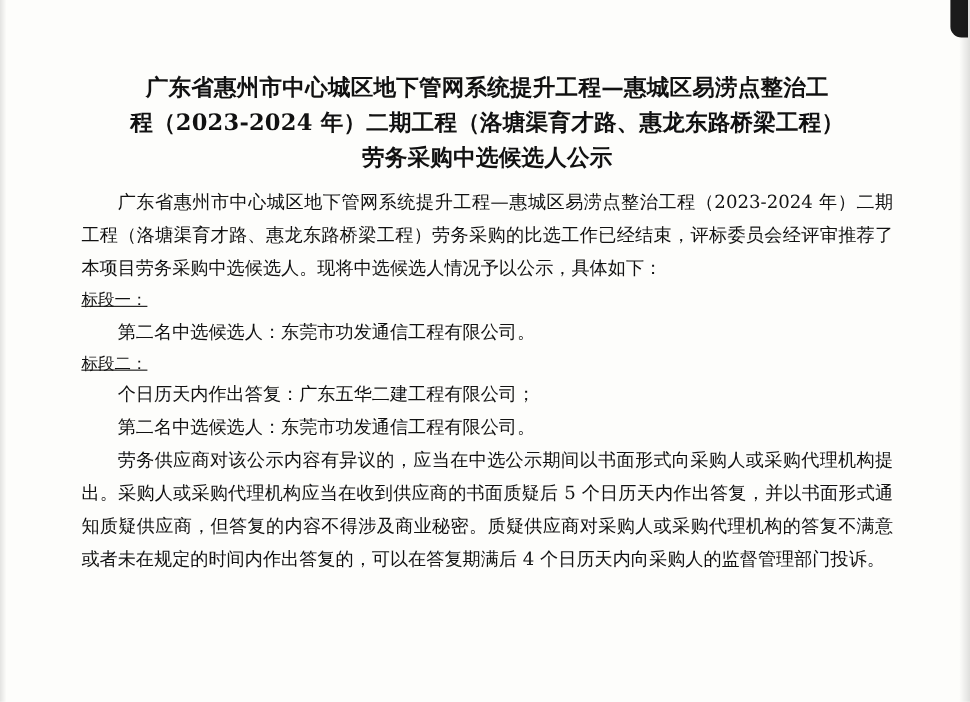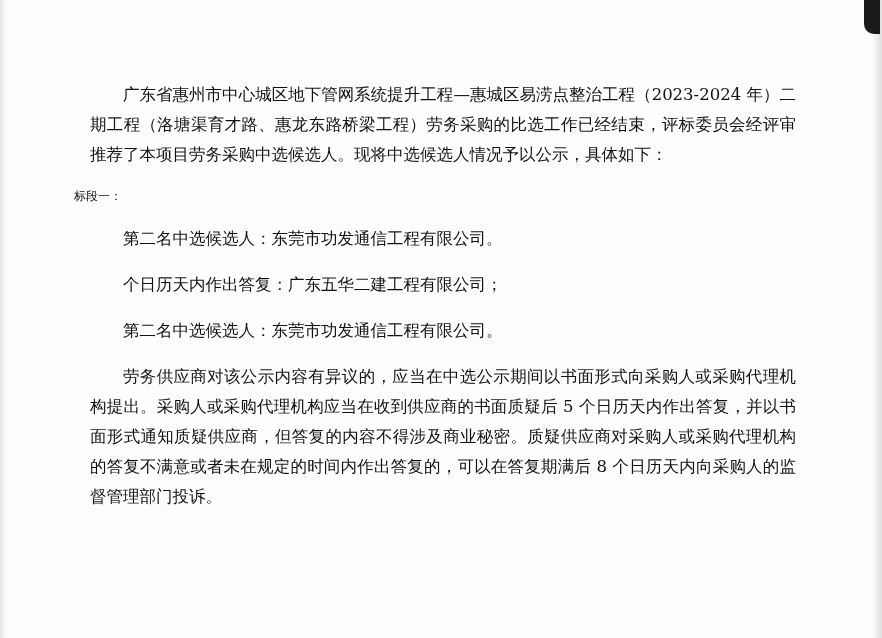--- a/index.html
+++ b/index.html
@@ -62,47 +62,54 @@
     font-family: "DejaVu Serif", "Liberation Serif", serif;
   }
   .doc-title .tline {
     display: block;
   }
   .body-p {
     font-size: 16.5px;
     line-height: 1.82;
     text-align: justify;
     text-justify: inter-ideograph;
-    margin: 16px;
+    margin: 0;
   }
   .indent2 {
     text-indent: 2em;
   }
   .lot-label {
-    font-size: 12px;
+    font-size: 15px;
     line-height: 1.82;
     margin: 0;
     text-indent: 0;
+    text-decoration: underline;
   }
 </style>
 </head>
 <body>
 
 <div class="page">
 
   <div class="corner-mark"></div>
 
   <div class="content">
 
+    <h1 class="doc-title">
+      <span class="tline">广东省惠州市中心城区地下管网系统提升工程—惠城区易涝点整治工</span>
+      <span class="tline">程（2023-2024 年）二期工程（洛塘渠育才路、惠龙东路桥梁工程）</span>
+      <span class="tline">劳务采购中选候选人公示</span>
+    </h1>
 
     <p class="body-p indent2">广东省惠州市中心城区地下管网系统提升工程—惠城区易涝点整治工程（2023-2024 年）二期工程（洛塘渠育才路、惠龙东路桥梁工程）劳务采购的比选工作已经结束，评标委员会经评审推荐了本项目劳务采购中选候选人。现将中选候选人情况予以公示，具体如下：</p>
 
     <p class="lot-label">标段一：</p>
     <p class="body-p indent2">第二名中选候选人：东莞市功发通信工程有限公司。</p>
 
+    <p class="lot-label">标段二：</p>
     <p class="body-p indent2">个日历天内作出答复：广东五华二建工程有限公司；</p>
     <p class="body-p indent2">第二名中选候选人：东莞市功发通信工程有限公司。</p>
 
 
-    <p class="body-p indent2">劳务供应商对该公示内容有异议的，应当在中选公示期间以书面形式向采购人或采购代理机构提出。采购人或采购代理机构应当在收到供应商的书面质疑后 5 个日历天内作出答复，并以书面形式通知质疑供应商，但答复的内容不得涉及商业秘密。质疑供应商对采购人或采购代理机构的答复不满意或者未在规定的时间内作出答复的，可以在答复期满后 8 个日历天内向采购人的监督管理部门投诉。</p>
+    <p class="body-p indent2">劳务供应商对该公示内容有异议的，应当在中选公示期间以书面形式向采购人或采购代理机构提出。采购人或采购代理机构应当在收到供应商的书面质疑后 5 个日历天内作出答复，并以书面形式通知质疑供应商，但答复的内容不得涉及商业秘密。质疑供应商对采购人或采购代理机构的答复不满意或者未在规定的时间内作出答复的，可以在答复期满后 4 个日历天内向采购人的监督管理部门投诉。</p>
 
   </div>
 </div>
 
 </body></html>

